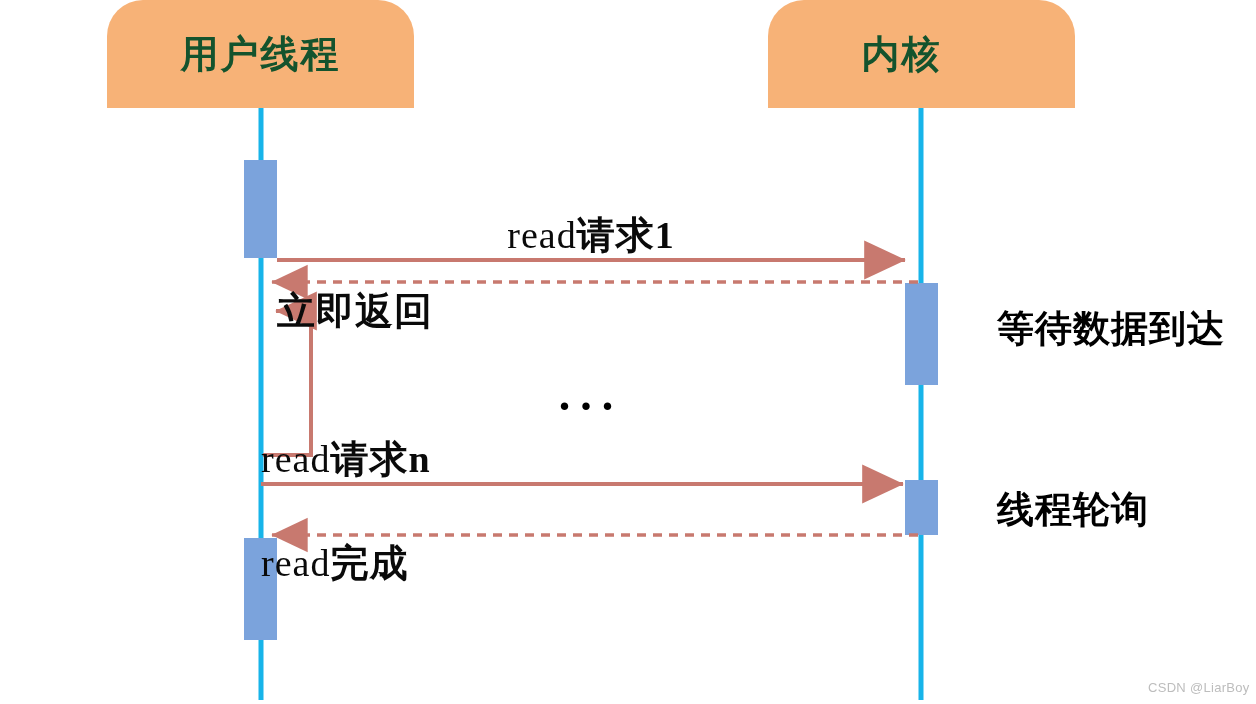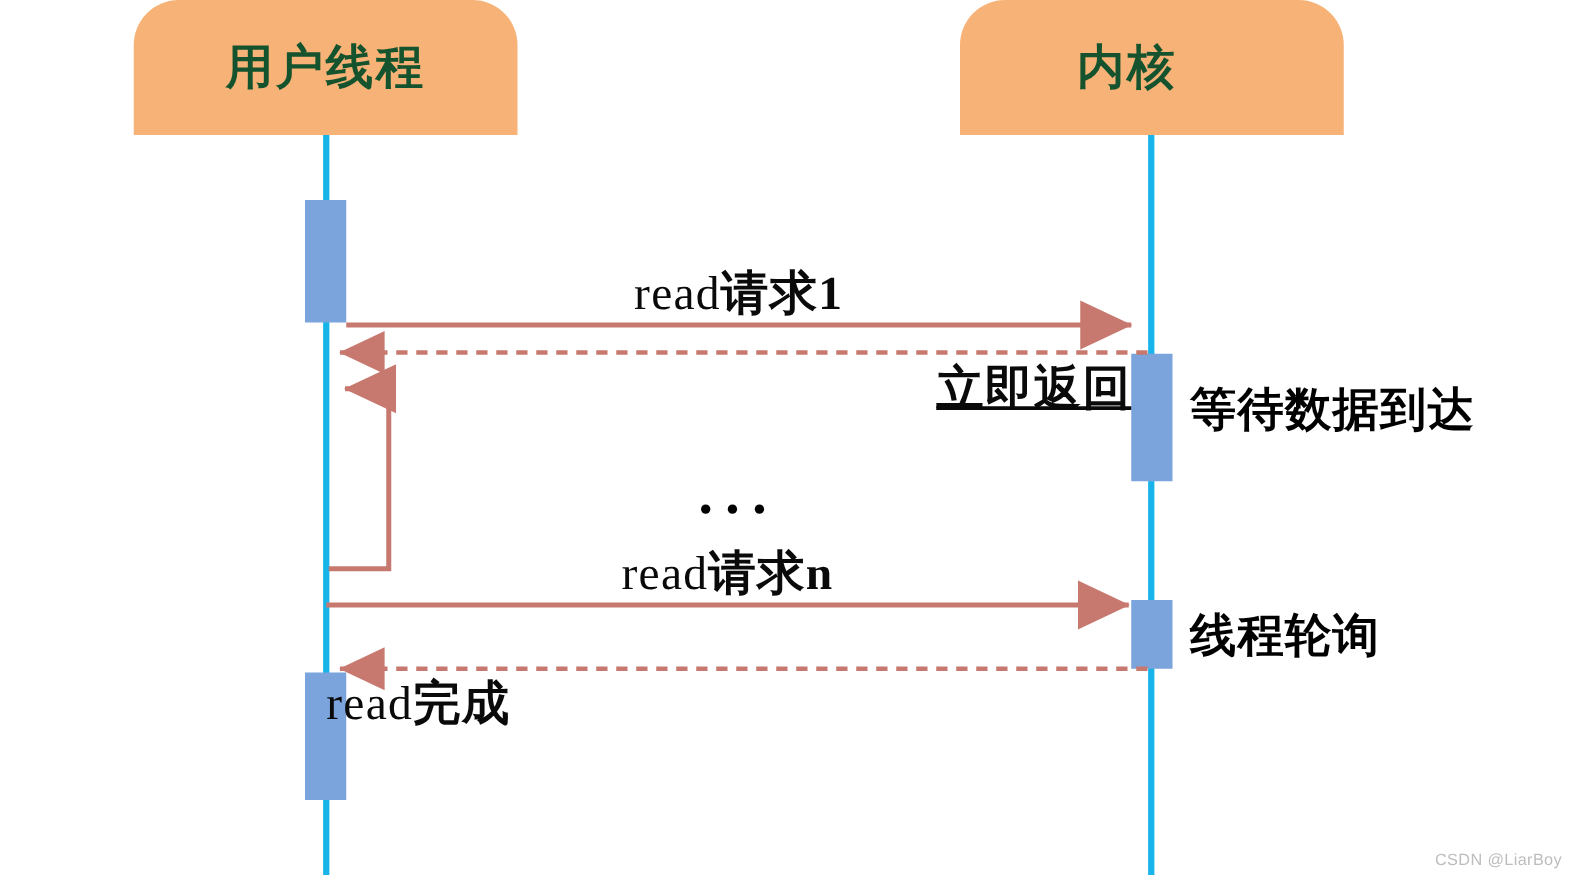--- a/index.html
+++ b/index.html
@@ -45,20 +45,21 @@
   .msg-label .cjk {
     font-weight: bold;
     margin-top: 12px;
   }
   .side-label {
     font-family: "Liberation Serif", serif;
     font-weight: bold;
     font-size: 37px;
     color: #000000;
     letter-spacing: 1px;
+    margin-left: 45px;
   }
   .poll-label {
     font-family: "Liberation Serif", serif;
     font-weight: bold;
     font-size: 34px;
     color: #ee1100;
     letter-spacing: 1px;
   }
   .ellipsis-label {
     font-family: "Liberation Serif", serif;
@@ -111,27 +112,27 @@
     <line x1="918" y1="535" x2="272" y2="535" stroke="#c8796f" stroke-width="3.5" stroke-dasharray="9,7" marker-end="url(#arrowFilledL)"></line>
   </svg>
 
   <div class="lbl actor-label" style="left:107px; top:35px; width:307px; text-align:center;">用户线程</div>
   <div class="lbl actor-label" style="left:768px; top:35px; width:267px; text-align:center;">内核</div>
 
   <div class="lbl msg-label" style="left:277px; top:216px; width:628px; text-align:center;">
     <span>read</span><span class="cjk">请求1</span>
   </div>
 
-  <div class="lbl msg-label" style="left:277px; top:292px; width:628px; text-align:right;text-decoration:underline;">
+  <div class="lbl msg-label" style="left:277px; top:292px; width:628px; text-align:left;">
     <span class="cjk">立即返回</span>
   </div>
 
   <div class="lbl ellipsis-label" style="left:277px; top:372px; width:628px; text-align:center;">...</div>
 
-  <div class="lbl msg-label" style="left:261px; top:440px; width:642px; text-align:center;">
+  <div class="lbl msg-label" style="left:261px; top:440px; width:642px; text-align:left;">
     <span>read</span><span class="cjk">请求n</span>
   </div>
 
   <div class="lbl msg-label" style="left:261px; top:544px; width:642px; ">
     <span>read</span><span class="cjk">完成</span>
   </div>
 
 
   <div class="lbl side-label" style="left:952px; top:310px;">等待数据到达</div>
   <div class="lbl side-label" style="left:952px; top:491px;">线程轮询</div>

